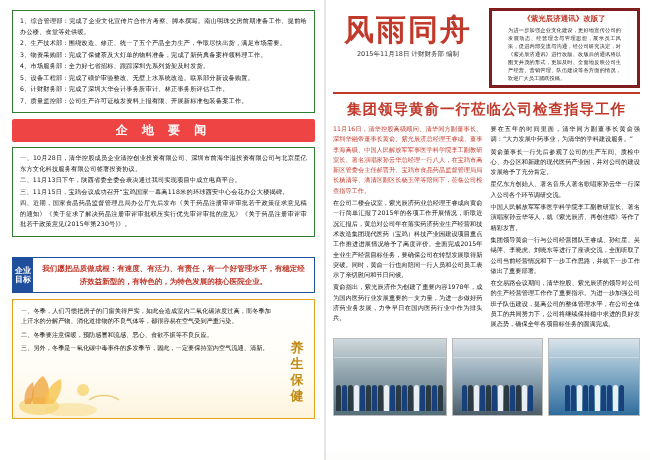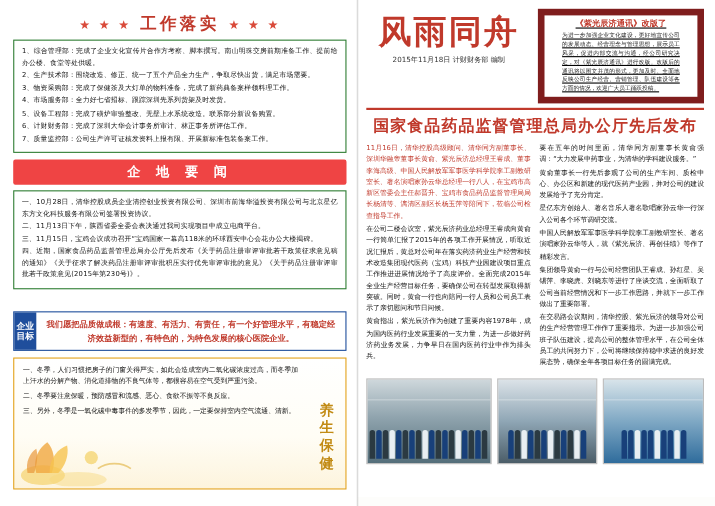--- a/index.html
+++ b/index.html
@@ -81,20 +81,21 @@
   }
   .health-box{
     border:1px solid #e3a21a;
     margin-top:6px;
     position:relative;
     min-height:120px;
     box-sizing:border-box;
     padding:6px 8px 6px 8px;
     background:linear-gradient(180deg,#ffffff 0%,#fffdf5 60%,#fdf4dd 100%);
     overflow:hidden;
+    font-family:Liberation Serif, serif;
   }
   .health-title{
     position:absolute;right:8px;top:40px;
     color:#c28b15;font-size:13px;font-weight:bold;
     line-height:16px;width:18px;text-align:center;
   }
   .health-para{
     font-size:6.2px;line-height:10.5px;color:#111;
     text-align:justify;margin:0 0 3px 0;
     width:250px;
@@ -121,23 +122,22 @@
     letter-spacing:2px;line-height:32px;
     font-family:"DejaVu Serif","Liberation Serif",serif;
   }
   .mast-sub{
     font-size:6.5px;color:#333;margin-top:8px;line-height:10px;
   }
   .mast-sub2{
     font-size:6.5px;color:#333;margin-top:3px;line-height:10px;
   }
   .mast-right{
-    flex:1;border:6px solid #7f1d1d;padding:3px 16px;box-sizing:border-box;
+    flex:1;border:3px solid #7f1d1d;padding:3px 16px;box-sizing:border-box;
     min-height:72px;
-    text-decoration:underline;
   }
   .mast-right-title{
     text-align:center;color:#c0392b;font-size:7.5px;font-weight:bold;
     margin-bottom:2px;
   }
   .mast-right-body{
     font-size:5.2px;line-height:8px;color:#222;text-align:justify;
   }
   .headline{
     text-align:center;
@@ -175,25 +175,20 @@
     background:linear-gradient(90deg,rgba(0,0,0,.06),rgba(0,0,0,.14),rgba(0,0,0,.06));
   }
 </style>
 </head>
 <body>
 
 <div class="page">
 
   <div class="left-page">
 
-    <div class="banner">
-      <span class="star">★ ★ ★</span>
-      <span>工作落实</span>
-      <span class="star">★ ★ ★</span>
-    </div>
 
     <div class="section-box">
       <p class="para">1、综合管理部：完成了企业文化宣传片合作方考察、脚本撰写。南山明珠交房前期准备工作、提前给办公楼、食堂等处供暖。</p>
       <p class="para">2、生产技术部：围绕改造、修正、统一了五个产品全力生产，争取尽快出货，满足市场需要。</p>
       <p class="para">3、物资采购部：完成了保健茶及大灯单的物料准备，完成了新药典备案样领料理工作。</p>
       <p class="para">4、市场服务部：全力好七省招标、跟踪深圳先系列货架及时发货。</p>
       <p class="para">5、设备工程部：完成了磺炉审验整改、无壁上水系统改造。联系部分新设备购置。</p>
       <p class="para">6、计财财务部：完成了深圳大华会计事务所审计、林正事务所评估工作。</p>
       <p class="para">7、质量监控部：公司生产许可证核发资料上报有限、开展新标准包装备案工作。</p>
     </div>
@@ -236,21 +231,21 @@
       <div class="mast-left">
         <div class="mast-title">风雨同舟</div>
         <div class="mast-sub2">2015年11月18日    计财财务部 编制</div>
       </div>
       <div class="mast-right">
         <div class="mast-right-title">《紫光辰济通讯》改版了</div>
         <div class="mast-right-body">为进一步加强企业文化建设，更好地宣传公司的发展动态、经营理念与管理思想，展示员工风采，促进内部交流与沟通，经公司研究决定，对《紫光辰济通讯》进行改版。改版后的通讯将以图文并茂的形式，更加及时、全面地反映公司生产经营、营销管理、队伍建设等各方面的情况，欢迎广大员工踊跃投稿。</div>
       </div>
     </div>
 
-    <div class="headline">国家食品药品监督管理总局办公厅先后发布</div>
+    <div class="headline">集团领导黄俞一行莅临公司检查指导工作</div>
 
     <div class="r-cols">
       <div class="r-col">
         <p class="r-para red">11月16日，清华控股高级顾问、清华同方副董事长、深圳华融帝董事长黄俞、紫光辰济总经理王睿成、董事李海高级、中国人民解放军军事医学科学院李工副教研室长、著名演唱家孙云华总经理一行八人，在宝鸡市高新区管委会主任郝晋升、宝鸡市食品药品监督管理局局长杨清等、漓清区副区长杨玉萍等陪同下，莅临公司检查指导工作。</p>
         <p class="r-para">在公司二楼会议室，紫光辰济药业总经理王睿成向黄俞一行简单汇报了2015年的各项工作开展情况，听取近况汇报后，黄总对公司年在落实药济药业生产经营和技术改造集团现代医药（宝鸡）科技产业园建设项目重点工作推进进展情况给予了高度评价。全面完成2015年全业生产经营目标任务，要确保公司在转型发展取得新突破。同时，黄俞一行也向陪同一行人员和公司员工表示了亲切慰问和节日问候。</p>
         <p class="r-para">黄俞指出，紫光辰济作为创建了重要内容1978年，成为国内医药行业发展重要的一支力量，为进一步做好药济药业务发展，力争早日在国内医药行业中作为排头兵。</p>
       </div>
       <div class="r-col">
         <p class="r-para">要在五年的时间里面，清华同方副董事长黄俞强调：“大力发展中药事业，为清华的学科建设服务。”</p>
         <p class="r-para">黄俞董事长一行先后参观了公司的生产车间、质检中心、办公区和新建的现代医药产业园，并对公司的建设发展给予了充分肯定。</p>

